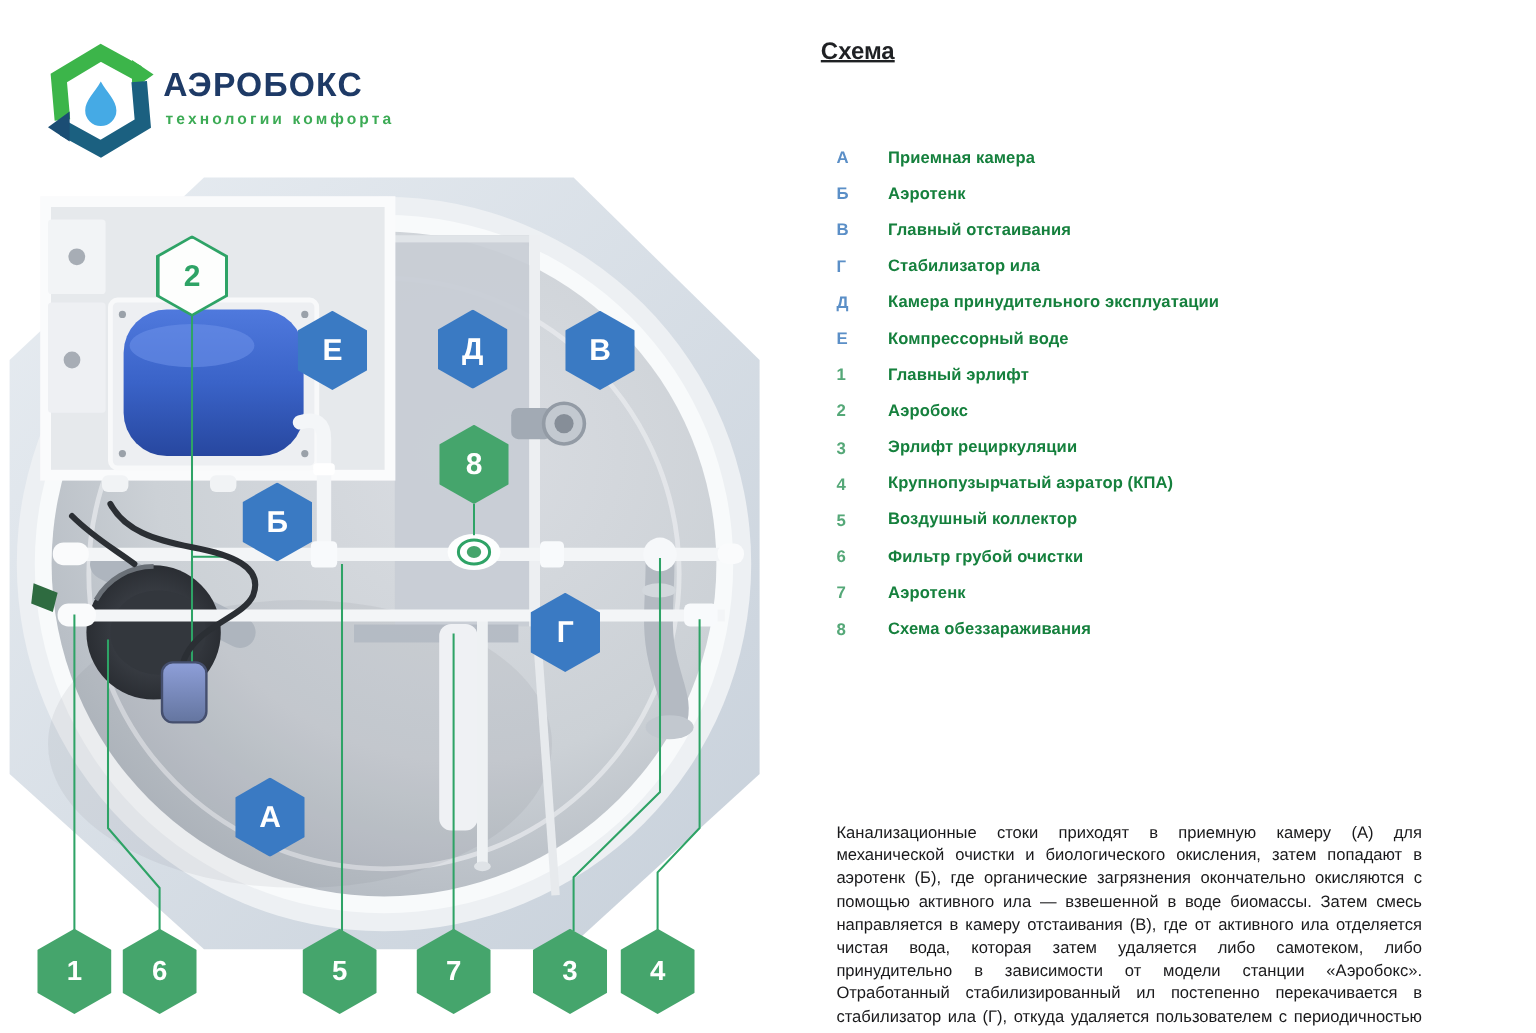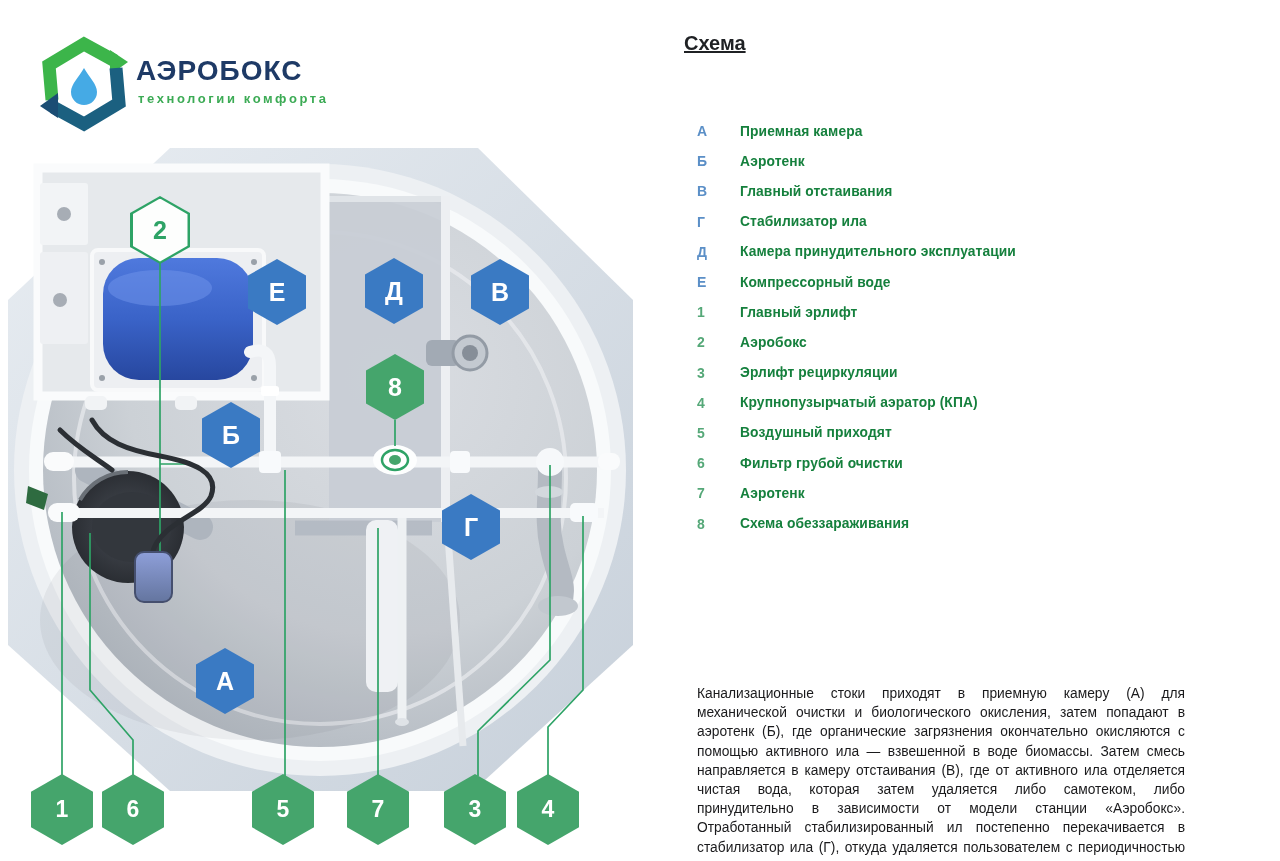--- a/index.html
+++ b/index.html
@@ -237,21 +237,21 @@
     <div class="lrow">
       <span class="lkey green">3</span>
       <span class="llabel">Эрлифт рециркуляции</span>
     </div>
     <div class="lrow">
       <span class="lkey green">4</span>
       <span class="llabel">Крупнопузырчатый аэратор (КПА)</span>
     </div>
     <div class="lrow">
       <span class="lkey green">5</span>
-      <span class="llabel">Воздушный приходят</span>
+      <span class="llabel">Воздушный коллектор</span>
     </div>
     <div class="lrow">
       <span class="lkey green">6</span>
       <span class="llabel">Фильтр грубой очистки</span>
     </div>
     <div class="lrow">
       <span class="lkey green">7</span>
       <span class="llabel">Аэротенк</span>
     </div>
     <div class="lrow">

